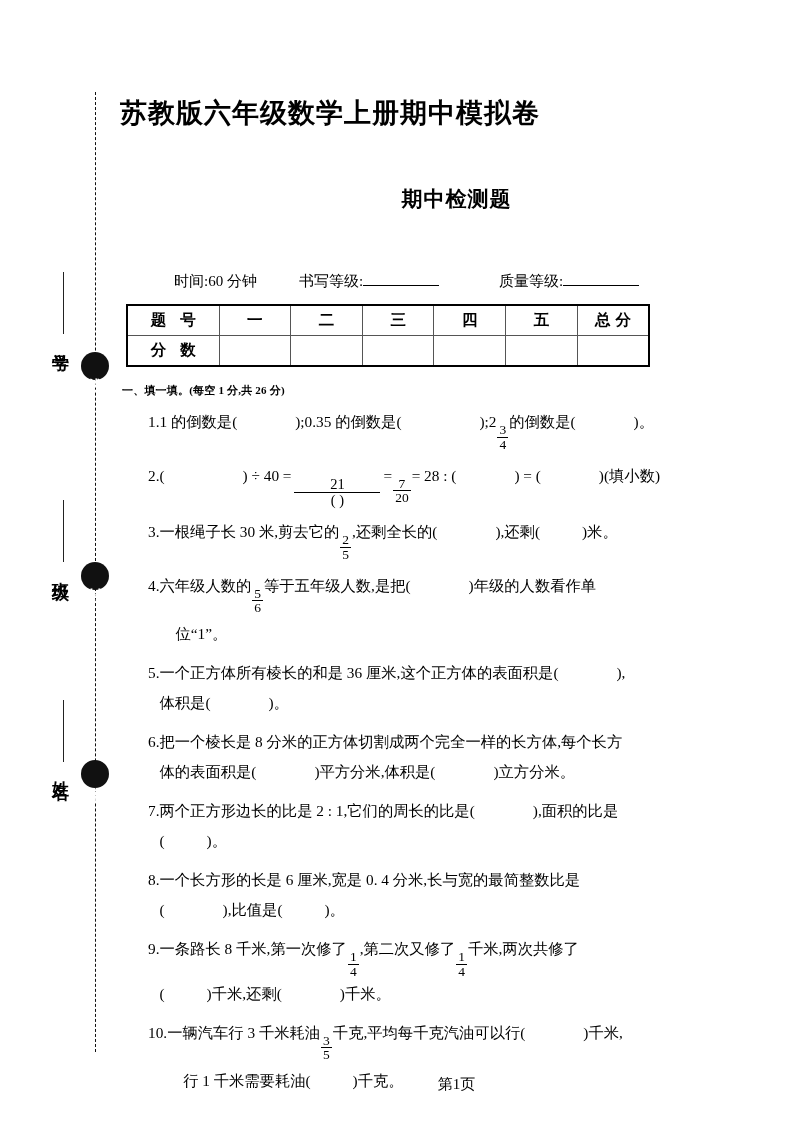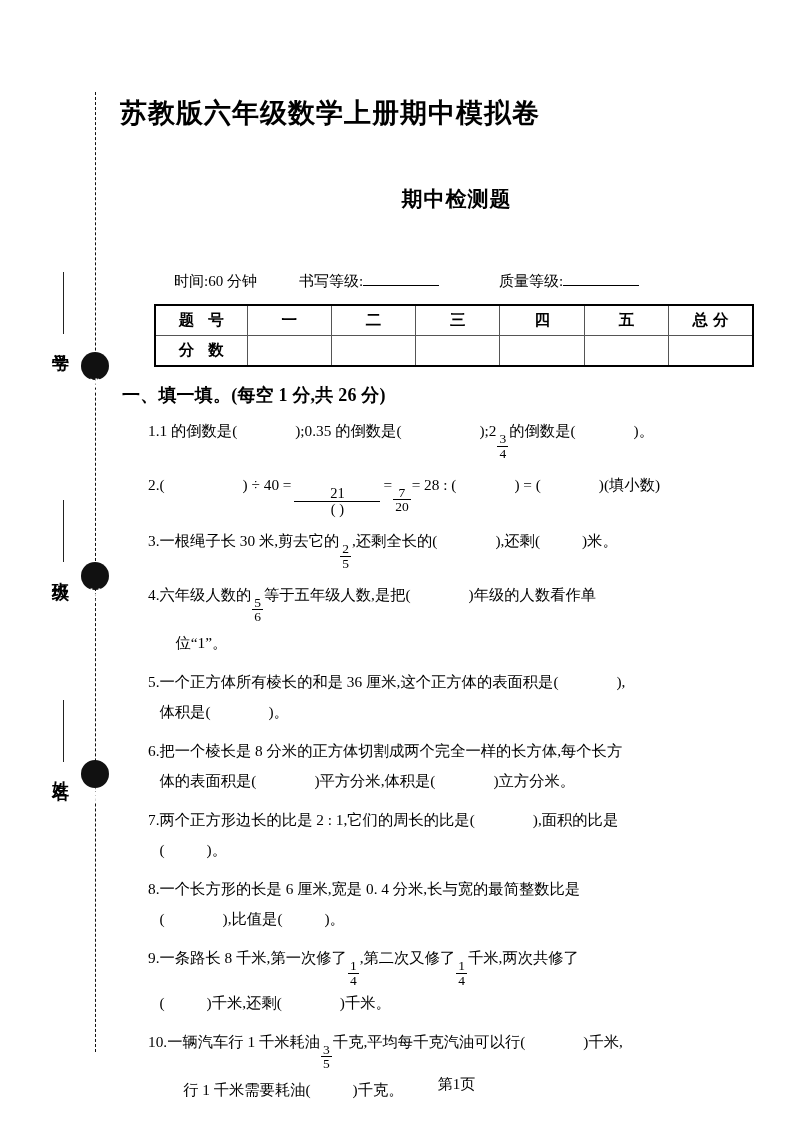--- a/index.html
+++ b/index.html
@@ -115,22 +115,22 @@
   .info-row .it2 { margin-right: 60px; }
   .blank-ul {
     display: inline-block;
     width: 76px;
     border-bottom: 1.1px solid #000;
     height: 14px;
   }
 
   
   .score-table {
-    margin: 13px 0 0 34px;
-    width: 600px;
+    margin: 13px 0 0 6px;
+    width: 524px;
     border-collapse: collapse;
     border: 2.2px solid #000;
     table-layout: fixed;
     font-family: Liberation Serif, serif;
   }
   .score-table td {
     border: 0.9px solid #555;
     height: 29px;
     text-align: center;
     font-size: 15.5px;
@@ -138,21 +138,21 @@
     letter-spacing: 5px;
     text-indent: 5px;
     padding: 0;
   }
   .score-table td.hcell { letter-spacing: 0; text-indent: 0; }
   .score-table col.c0 { width: 92px; }
 
   
   .section-head {
     margin: 16px 0 0 2px;
-    font-size: 18px;
+    font-size: 11px;
     font-weight: bold;
     letter-spacing: 0.2px;
   }
   .qlist { margin-top: 6px; }
   .q {
     display: flex;
     align-items: flex-start;
     font-size: 15.3px;
     line-height: 30px;
     margin-left: 28px;
@@ -378,21 +378,21 @@
         <p>
           <span>(</span><span class="gap-s"></span><span>)千米,还剩(</span><span class="gap-m"></span><span>)千米。</span>
         </p>
       </div>
     </div>
 
     <div class="q">
       <span class="num">10.</span>
       <div class="body">
         <p>
-          <span>一辆汽车行 1 千米耗油</span><span class="frac">
+          <span>一辆汽车行 3 千米耗油</span><span class="frac">
               <span class="nu">3</span>
               <span class="de">5</span>
             </span><span>千克,平均每千克汽油可以行(</span><span class="gap-m"></span><span>)千米,</span>
         </p>
         <p class="l2">
           <span>行 1 千米需要耗油(</span><span class="gap-s"></span><span>)千克。</span>
         </p>
       </div>
     </div>
 

